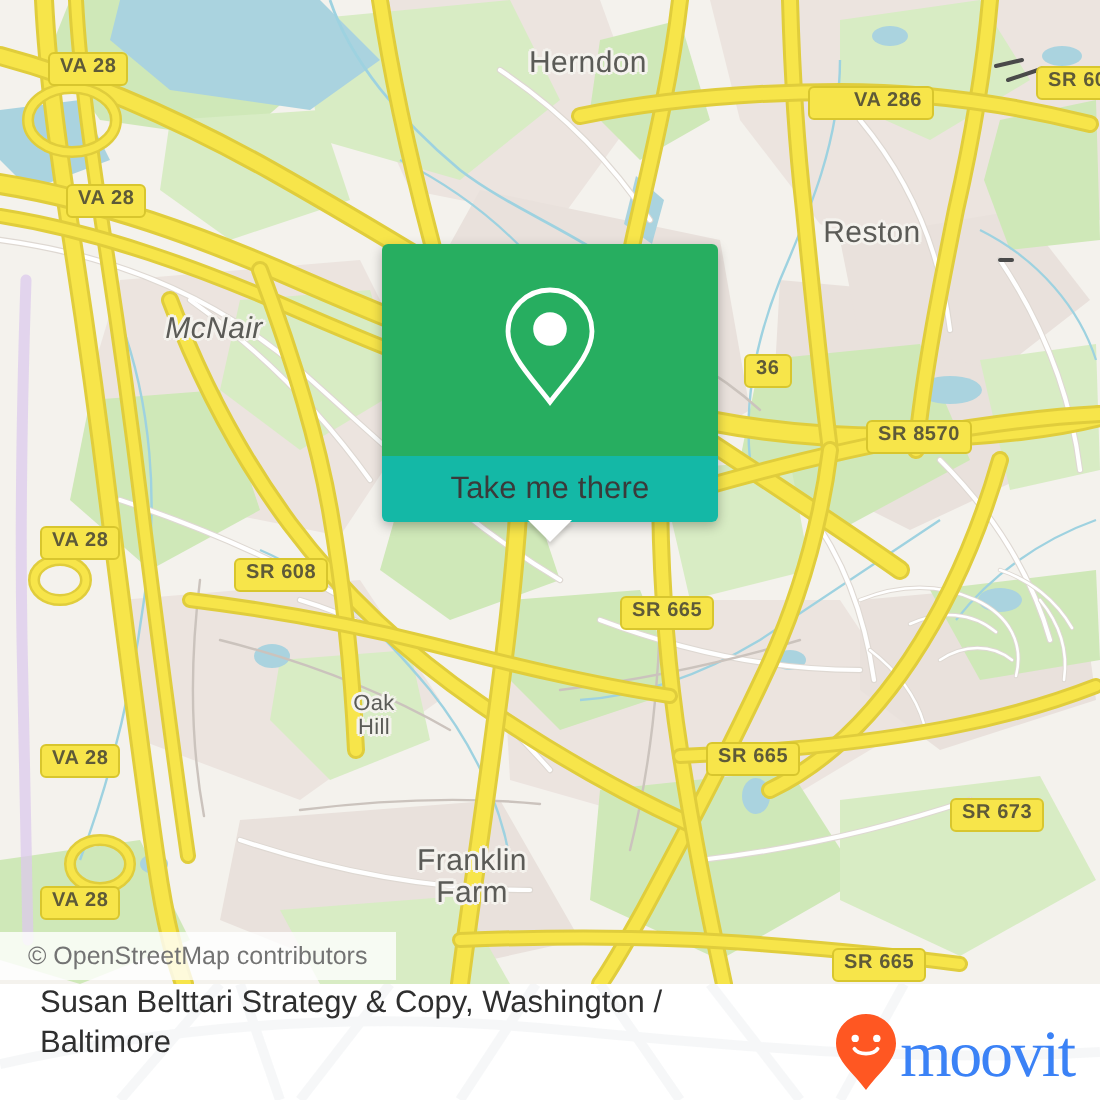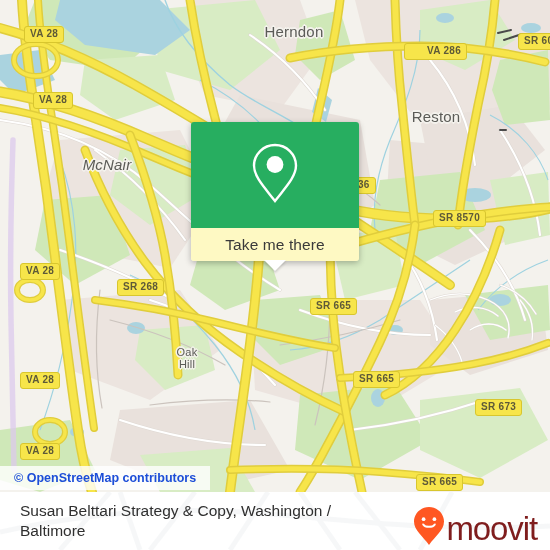--- a/index.html
+++ b/index.html
@@ -84,21 +84,21 @@
   }
   .popup-top {
     background: #27ae60;
     height: 106px;
     border-radius: 3px 3px 0 0;
     display: flex;
     align-items: center;
     justify-content: center;
   }
   .popup-bottom {
-    background: #fef9c3;
+    background: #14b8a6;
     height: 33px;
     border-radius: 0 0 3px 3px;
     display: flex;
     align-items: center;
     justify-content: center;
     position: relative;
   }
   .popup-label {
     color: #3a3a3a;
     font-size: 15.5px;
@@ -120,38 +120,37 @@
   
   .attribution {
     position: absolute;
     left: 0;
     top: 466px;
     height: 24px;
     display: flex;
     align-items: center;
     padding: 0 14px 0 14px;
     background: rgba(255,255,255,.80);
-    color: #1d4ed8;
+    color: #737373;
     font-size: 12.5px;
     font-family: "Liberation Sans", sans-serif;
     z-index: 50;
     white-space: nowrap;
-    font-weight: bold;
   }
 
   
   .footer {
     position: absolute;
     left: 0;
     top: 492px;
     width: 550px;
     height: 58px;
     background: #ffffff;
     display: flex;
-    align-items: center;
+    align-items: flex-start;
     overflow: hidden;
   }
   .footer-watermark {
     position: absolute;
     left: 0; top: 0;
     width: 550px; height: 58px;
     opacity: .45;
   }
   .footer-title {
     position: relative;
@@ -165,24 +164,24 @@
   }
   .brand {
     position: absolute;
     right: 13px;
     top: 14px;
     display: flex;
     align-items: center;
     z-index: 2;
   }
   .brand-word {
-    color: #7f1d1d;
+    color: #3b82f6;
     font-size: 33px;
     line-height: 33px;
-    font-family: Liberation Sans, sans-serif;
+    font-family: Liberation Serif, serif;
     font-weight: 500;
     letter-spacing: -1.1px;
     margin-left: 1px;
   }
 </style>
 </head>
 <body>
 
 <div class="screen">
 
@@ -393,29 +392,31 @@
         <path d="M504,40 L522,34"></path>
         <path d="M500,130 L506,130"></path>
       </g>
     </svg>
 
     <div class="place-label" style="left:394px; top:109px; width:84px; font-size:15px;">Reston</div>
     <div class="place-label" style="left:252px; top:24px; width:84px; font-size:15px;">Herndon</div>
     <div class="place-label" style="left:64px; top:157px; width:86px; font-size:15px;font-style:italic;">McNair</div>
     <div class="place-label" style="left:155px; top:347px; width:64px; font-size:11px;">Oak
 Hill</div>
+    <div class="place-label" style="left:190px; top:423px; width:92px; font-size:15px;">Franklin
+Farm</div>
 
     <div class="shield" style="left:24px; top:26px;">VA 28</div>
     <div class="shield" style="left:33px; top:92px;">VA 28</div>
     <div class="shield" style="left:404px; top:43px;padding-left:22px;">VA 286</div>
     <div class="shield" style="left:518px; top:33px;">SR 60</div>
-    <div class="shield" style="left:352px; top:177px;">36</div>
+    <div class="shield" style="left:372px; top:177px;">36</div>
     <div class="shield" style="left:433px; top:210px;">SR 8570</div>
     <div class="shield" style="left:20px; top:263px;">VA 28</div>
-    <div class="shield" style="left:117px; top:279px;">SR 268</div>
+    <div class="shield" style="left:117px; top:279px;">SR 608</div>
     <div class="shield" style="left:310px; top:298px;">SR 665</div>
     <div class="shield" style="left:20px; top:372px;">VA 28</div>
     <div class="shield" style="left:353px; top:371px;">SR 665</div>
     <div class="shield" style="left:475px; top:399px;">SR 673</div>
     <div class="shield" style="left:20px; top:443px;">VA 28</div>
     <div class="shield" style="left:416px; top:474px;">SR 665</div>
 
     <div class="popup">
       <div class="popup-top">
         <span>

